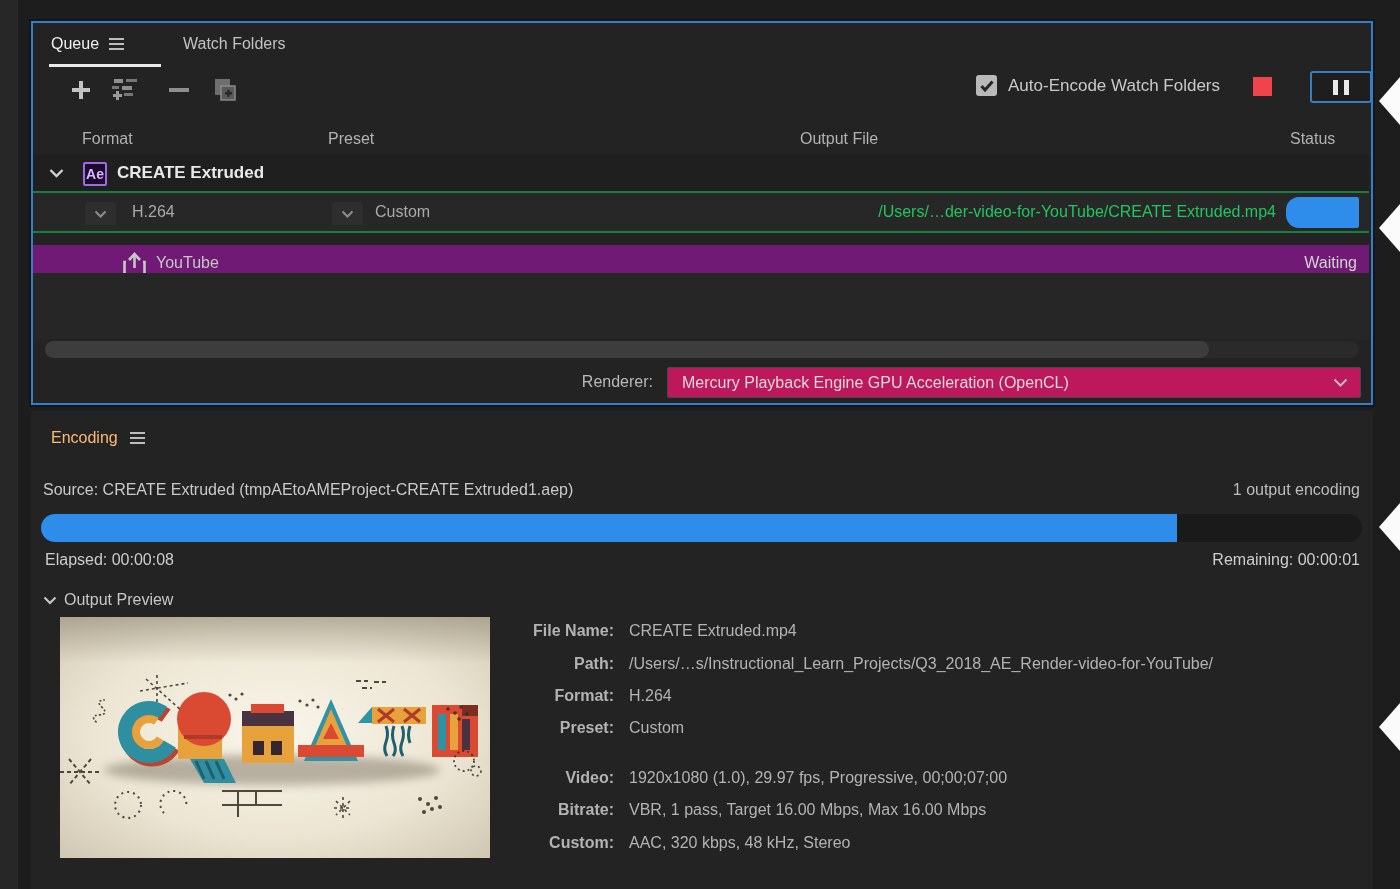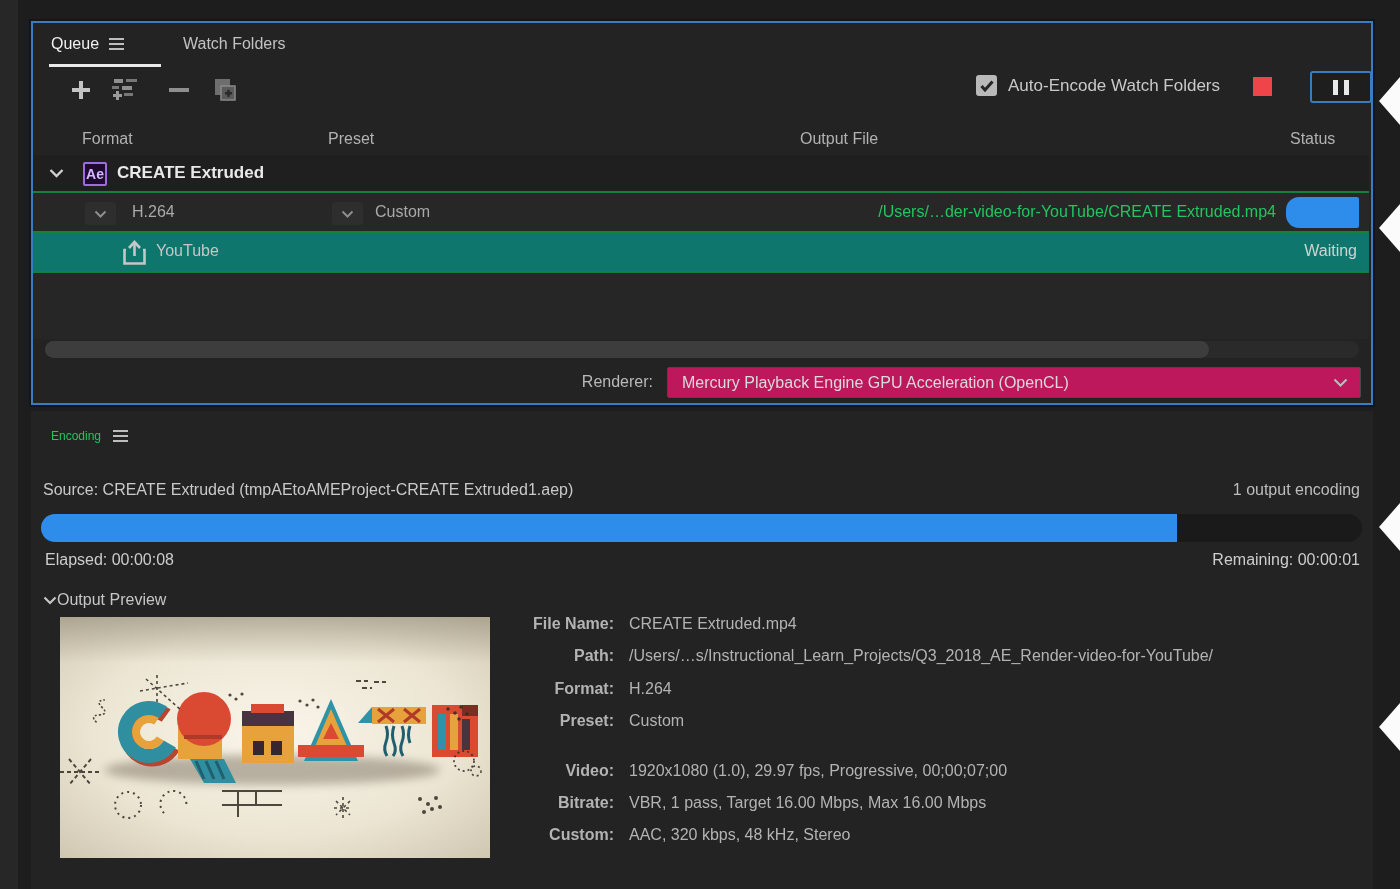--- a/index.html
+++ b/index.html
@@ -37,21 +37,21 @@
     border:2px solid #3a7cc0; border-radius:3px; display:flex; align-items:center; justify-content:center; gap:6px; }
   .pause-btn i { display:block; width:5px; height:15px; background:#e9e9e9; }
 
   .col-headers { position:absolute; left:0; top:104px; width:100%; height:28px; font-size:16px; color:#b2b2b2; }
   .col-headers span { position:absolute; top:3px; }
   .col-format { left:49px; } .col-preset { left:295px; } .col-output { left:767px; } .col-status { left:1257px; }
 
   .row { position:absolute; left:0; width:1336px; border-bottom:2px solid #15803d; }
   .row-group   { top:132px; height:38px; background:#1f1f1f; }
   .row-output  { top:170px; height:40px; background:#272727; }
-  .row-publish { top:210px; height:40px; background:#0f766e; }
+  .row-publish { top:222px; height:40px; background:#701a75; }
   .row-empty   { top:250px; height:66px; background:#262626; border-bottom:none; }
   .group-chevron { position:absolute; left:16px; top:13px; }
   .ae-badge { position:absolute; left:50px; top:7px; width:24px; height:24px; background:#1c0b2e;
     border:2px solid #a06ae0; border-radius:2px; color:#d8b6ff; font-size:14px; font-weight:700;
     display:flex; align-items:center; justify-content:center; }
   .group-label { position:absolute; left:84px; top:8px; font-size:17px; font-weight:700; color:#e9e9e9; }
 
   .dd-btn { position:absolute; top:9px; width:31px; height:23px; background:#2e2e2e; border-radius:3px;
     display:flex; align-items:center; justify-content:center; }
   .dd-format { left:52px; } .dd-preset { left:299px; }
@@ -71,33 +71,33 @@
   .renderer-row { position:absolute; left:0; top:344px; width:100%; height:32px; }
   .renderer-label { position:absolute; left:548px; top:6px; width:72px; text-align:right; font-size:16px; color:#b9b9b9; }
   .renderer-select { position:absolute; left:634px; top:0; width:694px; height:31px; background:#be185d;
     border:1px solid #484848; border-radius:2px; display:flex; align-items:center; }
   .renderer-value { margin-left:14px; font-size:16px; color:#dadada; flex:1; }
   .renderer-chev { margin-right:12px; }
 
   
   .encoding-panel { position:absolute; left:31px; top:411px; width:1342px; height:478px; background:#232323; }
   .enc-title-row { position:absolute; left:20px; top:18px; display:flex; align-items:center; gap:12px; }
-  .enc-title { font-size:12px; color:#22c55e; }
+  .enc-title { font-size:16px; color:#fdba74; }
   .enc-source { position:absolute; left:12px; top:70px; font-size:16px; font-weight:400; color:#c9c9c9; }
   .enc-count { position:absolute; right:13px; top:70px; font-size:16px; color:#bdbdbd; }
   .enc-progress-track { position:absolute; left:10px; top:103px; width:1321px; height:28px; background:#1a1a1a; border-radius:14px; }
   .enc-progress-fill { position:absolute; left:0; top:0; height:28px; width:85.8%; background:#2e8ceb; border-radius:14px 0 0 14px; }
   .enc-elapsed { position:absolute; left:14px; top:140px; font-size:16px; color:#cdcdcd; }
   .enc-remaining { position:absolute; right:13px; top:140px; font-size:16px; color:#cdcdcd; }
-  .preview-toggle { position:absolute; left:12px; top:180px; display:flex; align-items:center; }
+  .preview-toggle { position:absolute; left:12px; top:180px; display:flex; align-items:center; gap:7px; }
   .preview-toggle-label { font-size:16px; color:#c6c6c6; }
   .preview-frame { position:absolute; left:29px; top:206px; width:430px; height:241px; }
 
   .details { position:absolute; left:483px; top:204px; width:850px; }
-  .detail-row { display:flex; align-items:flex-start; height:32.4px; font-size:16px; color:#b3b3b3; }
+  .detail-row { display:flex; align-items:center; height:32.4px; font-size:16px; color:#b3b3b3; }
   .detail-row.gap { margin-top:17px; }
   .detail-label { width:100px; text-align:right; font-weight:700; }
   .detail-value { margin-left:15px; white-space:nowrap; }
 
   
   .edge-arrow { position:absolute; right:0; width:0; height:0;
     border-top:24px solid transparent; border-bottom:24px solid transparent; border-right:21px solid #fbfbfb; }
   .arrow-1 { top:77px; } .arrow-2 { top:204px; } .arrow-3 { top:503px; } .arrow-4 { top:703px; }
 
   svg { display:block; }

